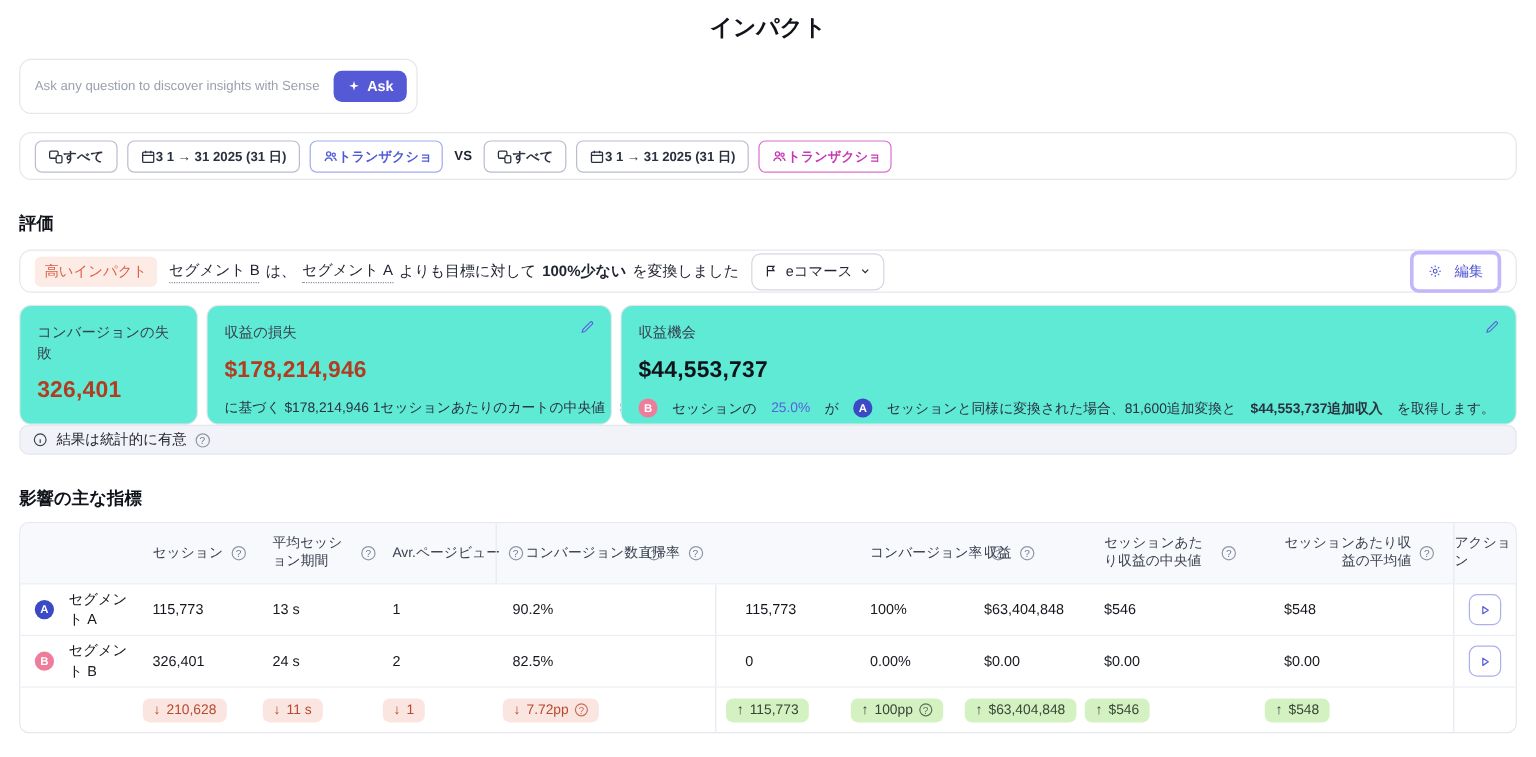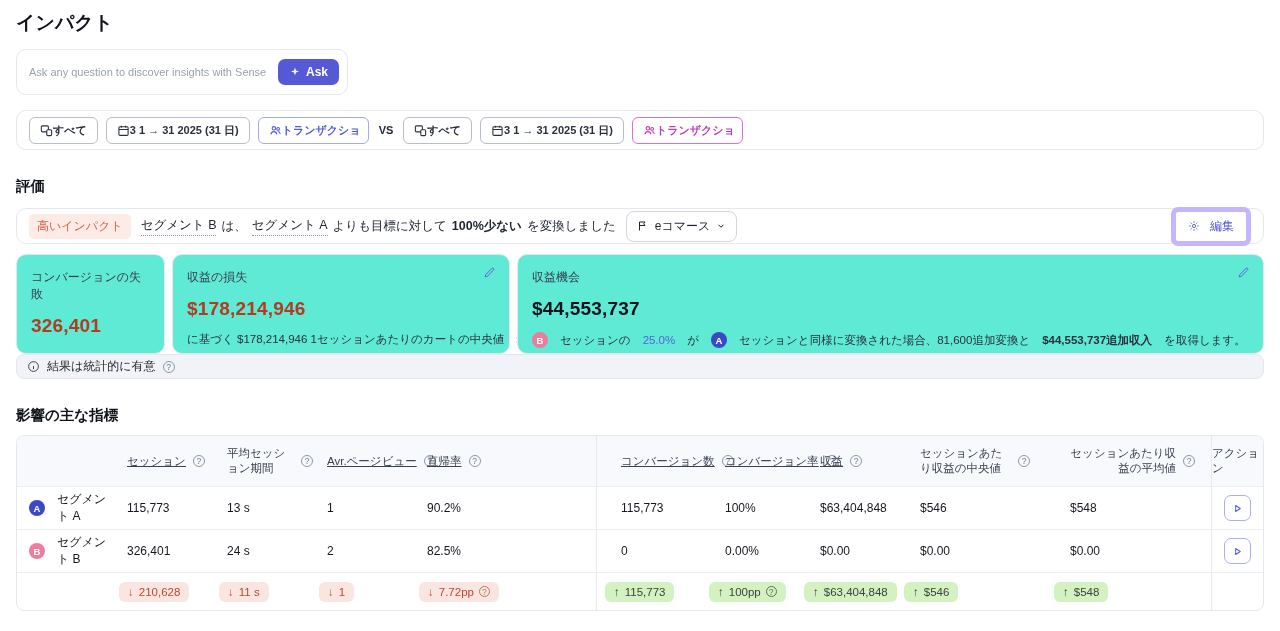--- a/index.html
+++ b/index.html
@@ -4,21 +4,21 @@
 <style>
   * { box-sizing: border-box; margin: 0; padding: 0; }
   body {
     font-family: "Liberation Sans", "DejaVu Sans", sans-serif;
     background: #ffffff;
     color: #10131a;
   }
   .page { width: 1280px; height: 631px; overflow: hidden; padding: 0 16px; }
 
   
-  .page-title { font-size: 19px; font-weight: 800; padding-top: 10px; color: #10131a; }
+  .page-title { font-size: 19px; font-weight: 800; padding-top: 10px; color: #10131a; text-align: center; }
 
   
   .ask-bar {
     margin-top: 13px; width: 332px; height: 46px;
     border: 1px solid #e5e7eb; border-radius: 10px;
     display: flex; align-items: center; padding: 0 8px 0 12px;
     background: #fff;
   }
   .ask-input {
     border: none; outline: none; flex: 1; font-size: 11px;
@@ -65,21 +65,21 @@
   .callout-text { display: flex; align-items: center; gap: 5px; font-size: 12.5px; color: #1f2430; white-space: nowrap; }
   .dotted { border-bottom: 1px dotted #8b93a5; padding-bottom: 1px; cursor: default; }
   .goal-select {
     display: flex; align-items: center; gap: 6px; background: #fff;
     border: 1px solid #d4d7e0; border-radius: 8px; padding: 6px 10px;
     font-size: 12px; color: #1f2430; cursor: pointer;
     font-family: "Liberation Sans", "DejaVu Sans", sans-serif;
   }
   .edit-btn {
     margin-left: auto; display: flex; align-items: center; gap: 10px;
-    border: 5px solid #c4b5fd; border-radius: 7px; background: #fff;
+    border: 3px solid #c4b5fd; border-radius: 7px; background: #fff;
     color: #4f56d3; font-size: 12px; padding: 6px 12px; cursor: pointer;
     font-family: "Liberation Sans", "DejaVu Sans", sans-serif;
   }
 
   
   .cards { margin-top: 10px; display: flex; gap: 7px; }
   .card {
     border: 1px solid #e5e7eb; border-radius: 10px; background: #5eead4;
     padding: 14px 14px 12px 14px; position: relative; height: 100px;
   }
@@ -118,21 +118,21 @@
 
   
   .mtable { margin-top: 10px; border: 1px solid #e6e8ef; border-radius: 8px; overflow: hidden; background: #fff; }
   .trow { display: flex; align-items: stretch; }
   .thead { background: #f8f9fc; height: 50px; font-size: 11.5px; color: #3a4150; }
   .body-row { height: 43px; border-top: 1px solid #eceef4; font-size: 12px; color: #15181e; }
   .delta-row { height: 38px; border-top: 1px solid #eceef4; }
   .cell { display: flex; align-items: center; padding-left: 14px; }
   .hcell { display: flex; align-items: center; gap: 7px; }
   .hlabel { line-height: 1.3; }
-  .nowrap { white-space: nowrap; text-decoration: underline; }
+  .nowrap { white-space: nowrap; }
 
   .col-badge { width: 40px; padding-left: 0; justify-content: center; }
   .col-name  { width: 56px; padding-left: 0; }
   .col-sessions { width: 100px; }
   .col-duration { width: 100px; }
   .col-pageviews { width: 100px; }
   .col-bounce { width: 183px; }
   .col-conversions { width: 105px; border-left: 1px solid #e7e9f0; padding-left: 24px; }
   .col-cvr { width: 95px; padding-left: 24px; }
   .col-revenue { width: 100px; padding-left: 24px; }
@@ -340,26 +340,26 @@
         <span class="help"></span>
       </div>
       <div class="cell col-duration hcell">
         <span class="hlabel">平均セッション期間</span>
         <span class="help"></span>
       </div>
       <div class="cell col-pageviews hcell">
         <span class="hlabel nowrap">Avr.ページビュー</span>
         <span class="help"></span>
       </div>
+      <div class="cell col-conversions hcell">
+        <span class="hlabel nowrap">コンバージョン数</span>
+        <span class="help"></span>
+      </div>
       <div class="cell col-bounce hcell">
         <span class="hlabel nowrap">直帰率</span>
-        <span class="help"></span>
-      </div>
-      <div class="cell col-conversions hcell">
-        <span class="hlabel nowrap">コンバージョン数</span>
         <span class="help"></span>
       </div>
       <div class="cell col-cvr hcell">
         <span class="hlabel nowrap">コンバージョン率</span>
         <span class="help"></span>
       </div>
       <div class="cell col-revenue hcell">
         <span class="hlabel nowrap">収益</span>
         <span class="help"></span>
       </div>

